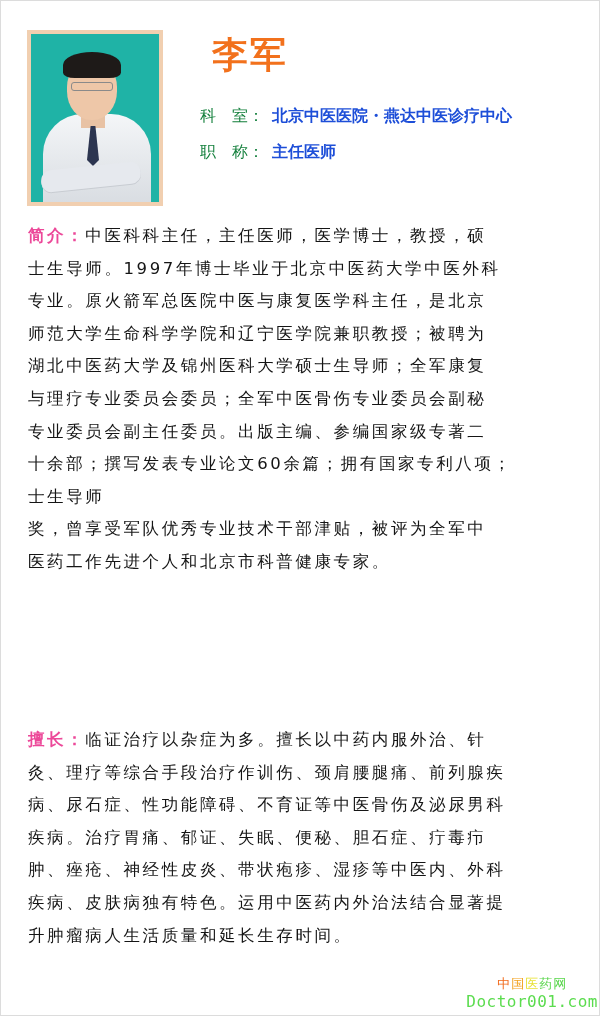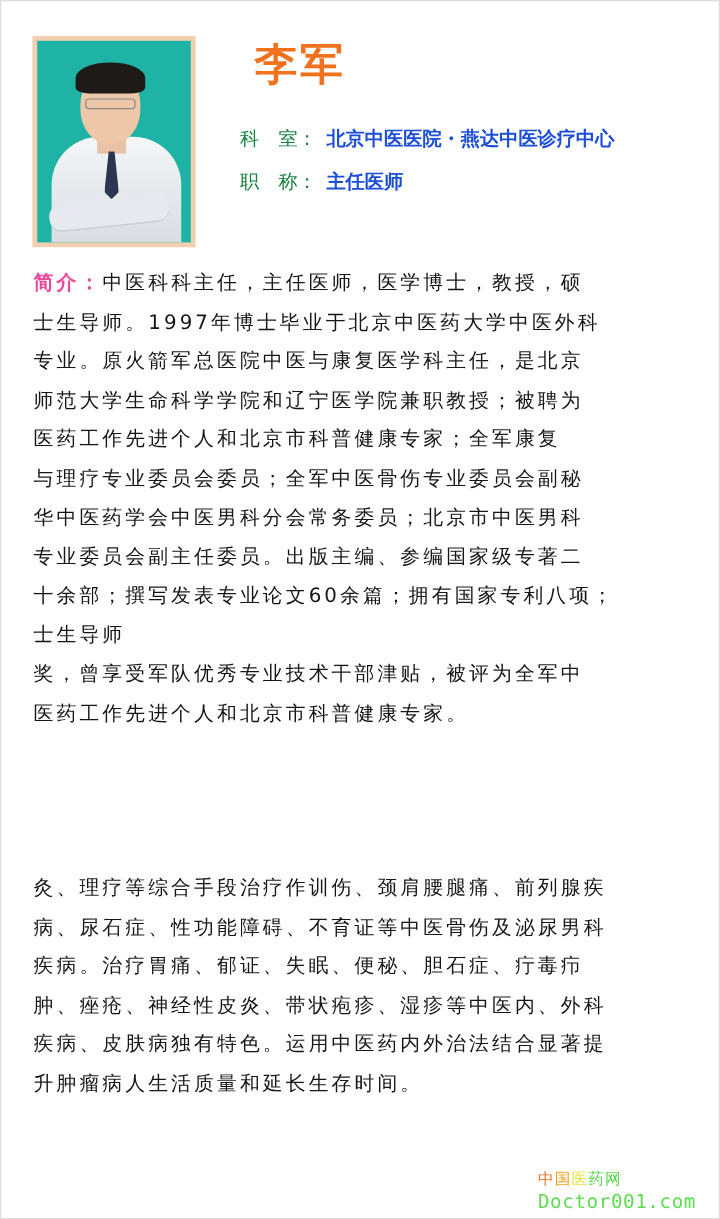--- a/index.html
+++ b/index.html
@@ -29,21 +29,21 @@
   .info-row .label { display:inline-block; width:72px; color:#15803d; letter-spacing:0; }
   .info-row .value { font-weight:bold; color:#1d4ed8; }
   .row-dept { top:105px; }
   .row-title { top:141px; }
   .section { position:absolute; left:28px; width:545px; font-size:16.5px; line-height:32.6px;
              letter-spacing:2.6px; color:#151515; text-align:left; word-break:break-all; }
   .section .lead { font-weight:bold; color:#ec4899; }
   .intro { top:220px; }
   .skill { top:724px; }
   .line { display:block; white-space:nowrap; }
-  .watermark { position:absolute; right:20px; top:975px; text-align:left; font-size:13px; line-height:18px; }
+  .watermark { position:absolute; right:2px; top:975px; text-align:center; font-size:13px; line-height:18px; }
   .wm-cn span { letter-spacing:1px; }
   .wm-en { font-family:"DejaVu Sans Mono", "Liberation Mono", monospace; font-size:16px; color:#5bdc4e; letter-spacing:0.5px; }
 </style>
 </head>
 <body>
 
 <div class="page-frame"></div>
 
 <div class="photo-frame">
   <div class="photo">
@@ -64,31 +64,31 @@
 </div>
 <div class="info-row row-title">
   <span class="label">职　称：</span><span class="value">主任医师</span>
 </div>
 
 <div class="section intro">
   <span class="line"><span class="lead">简介：</span><span>中医科科主任，主任医师，医学博士，教授，硕</span></span>
   <span class="line">士生导师。1997年博士毕业于北京中医药大学中医外科</span>
   <span class="line">专业。原火箭军总医院中医与康复医学科主任，是北京</span>
   <span class="line">师范大学生命科学学院和辽宁医学院兼职教授；被聘为</span>
-  <span class="line">医药工作先进个人和北京市科普健康专家；全军康复</span>
+  <span class="line">湖北中医药大学及锦州医科大学硕士生导师；全军康复</span>
   <span class="line">与理疗专业委员会委员；全军中医骨伤专业委员会副秘</span>
-  <span class="line">华中医药学会中医男科分会常务委员；北京市中医男科</span>
   <span class="line">专业委员会副主任委员。出版主编、参编国家级专著二</span>
   <span class="line">十余部；撰写发表专业论文60余篇；拥有国家专利八项；</span>
   <span class="line">士生导师</span>
   <span class="line">奖，曾享受军队优秀专业技术干部津贴，被评为全军中</span>
   <span class="line">医药工作先进个人和北京市科普健康专家。</span>
 </div>
 
 <div class="section skill">
+  <span class="line"><span class="lead">擅长：</span><span>临证治疗以杂症为多。擅长以中药内服外治、针</span></span>
   <span class="line">灸、理疗等综合手段治疗作训伤、颈肩腰腿痛、前列腺疾</span>
   <span class="line">病、尿石症、性功能障碍、不育证等中医骨伤及泌尿男科</span>
   <span class="line">疾病。治疗胃痛、郁证、失眠、便秘、胆石症、疔毒疖</span>
   <span class="line">肿、痤疮、神经性皮炎、带状疱疹、湿疹等中医内、外科</span>
   <span class="line">疾病、皮肤病独有特色。运用中医药内外治法结合显著提</span>
   <span class="line">升肿瘤病人生活质量和延长生存时间。</span>
 </div>
 
 <div class="watermark">
   <div class="wm-cn">

